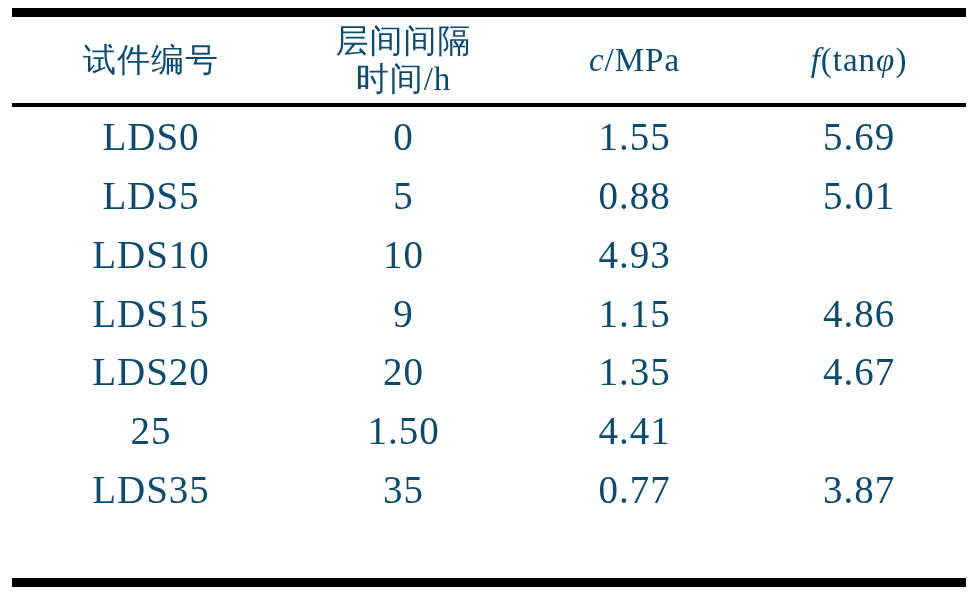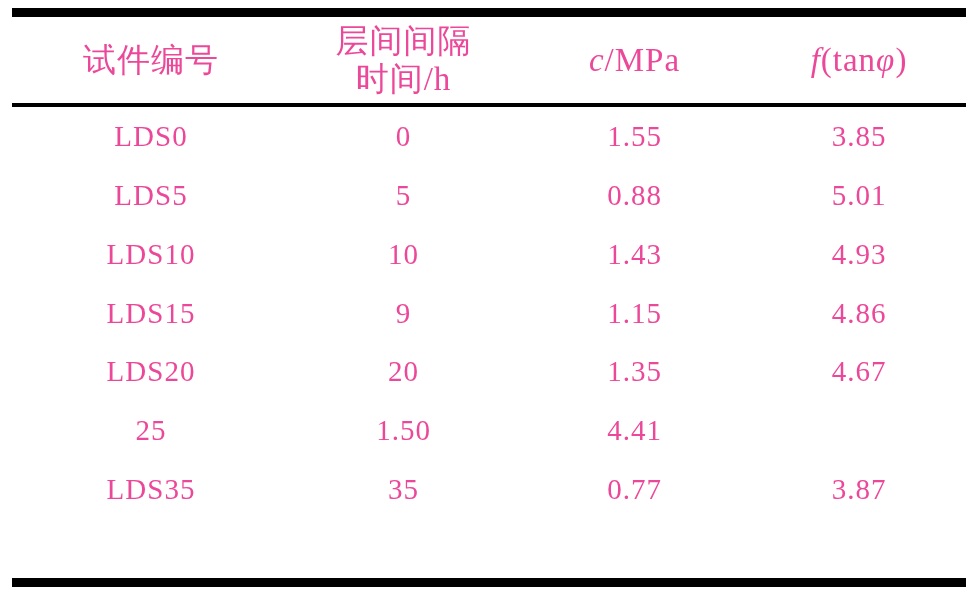--- a/index.html
+++ b/index.html
@@ -7,21 +7,21 @@
     padding: 0;
     background: #ffffff;
   }
   .page {
     position: relative;
     width: 978px;
     height: 604px;
     background: #ffffff;
     overflow: hidden;
     font-family: "Liberation Serif", "DejaVu Serif", serif;
-    color: #ec4899;
+    color: #0c4a6e;
   }
   .table {
     position: absolute;
     left: 12px;
     top: 8px;
     width: 954px;
   }
   .rule {
     width: 100%;
     background: #000000;
@@ -45,21 +45,21 @@
     grid-template-rows: repeat(8, 1fr);
     height: 471px;
   }
   .trow {
     display: grid;
     grid-template-columns: 278px 227px 235px 214px;
     align-items: center;
   }
   .cell {
     text-align: center;
-    font-size: 29px;
+    font-size: 39px;
     letter-spacing: 1px;
     white-space: nowrap;
   }
   .two-line span { display: block; }
   .it { font-style: italic; }
 </style>
 </head>
 <body>
 
 <div class="page">
@@ -77,32 +77,31 @@
       <div class="cell"><span class="it">f</span><span>(tan</span><span class="it">φ</span><span>)</span></div>
     </div>
 
     <div class="rule rule-mid"></div>
 
     <div class="tbody" id="tbody">
         <div class="trow">
           <div class="cell">LDS0</div>
           <div class="cell">0</div>
           <div class="cell">1.55</div>
-          <div class="cell">3.85</div>
+          <div class="cell">5.69</div>
         </div>
         <div class="trow">
           <div class="cell">LDS5</div>
           <div class="cell">5</div>
           <div class="cell">0.88</div>
           <div class="cell">5.01</div>
         </div>
         <div class="trow">
           <div class="cell">LDS10</div>
           <div class="cell">10</div>
-          <div class="cell">1.43</div>
           <div class="cell">4.93</div>
         </div>
         <div class="trow">
           <div class="cell">LDS15</div>
           <div class="cell">9</div>
           <div class="cell">1.15</div>
           <div class="cell">4.86</div>
         </div>
         <div class="trow">
           <div class="cell">LDS20</div>

